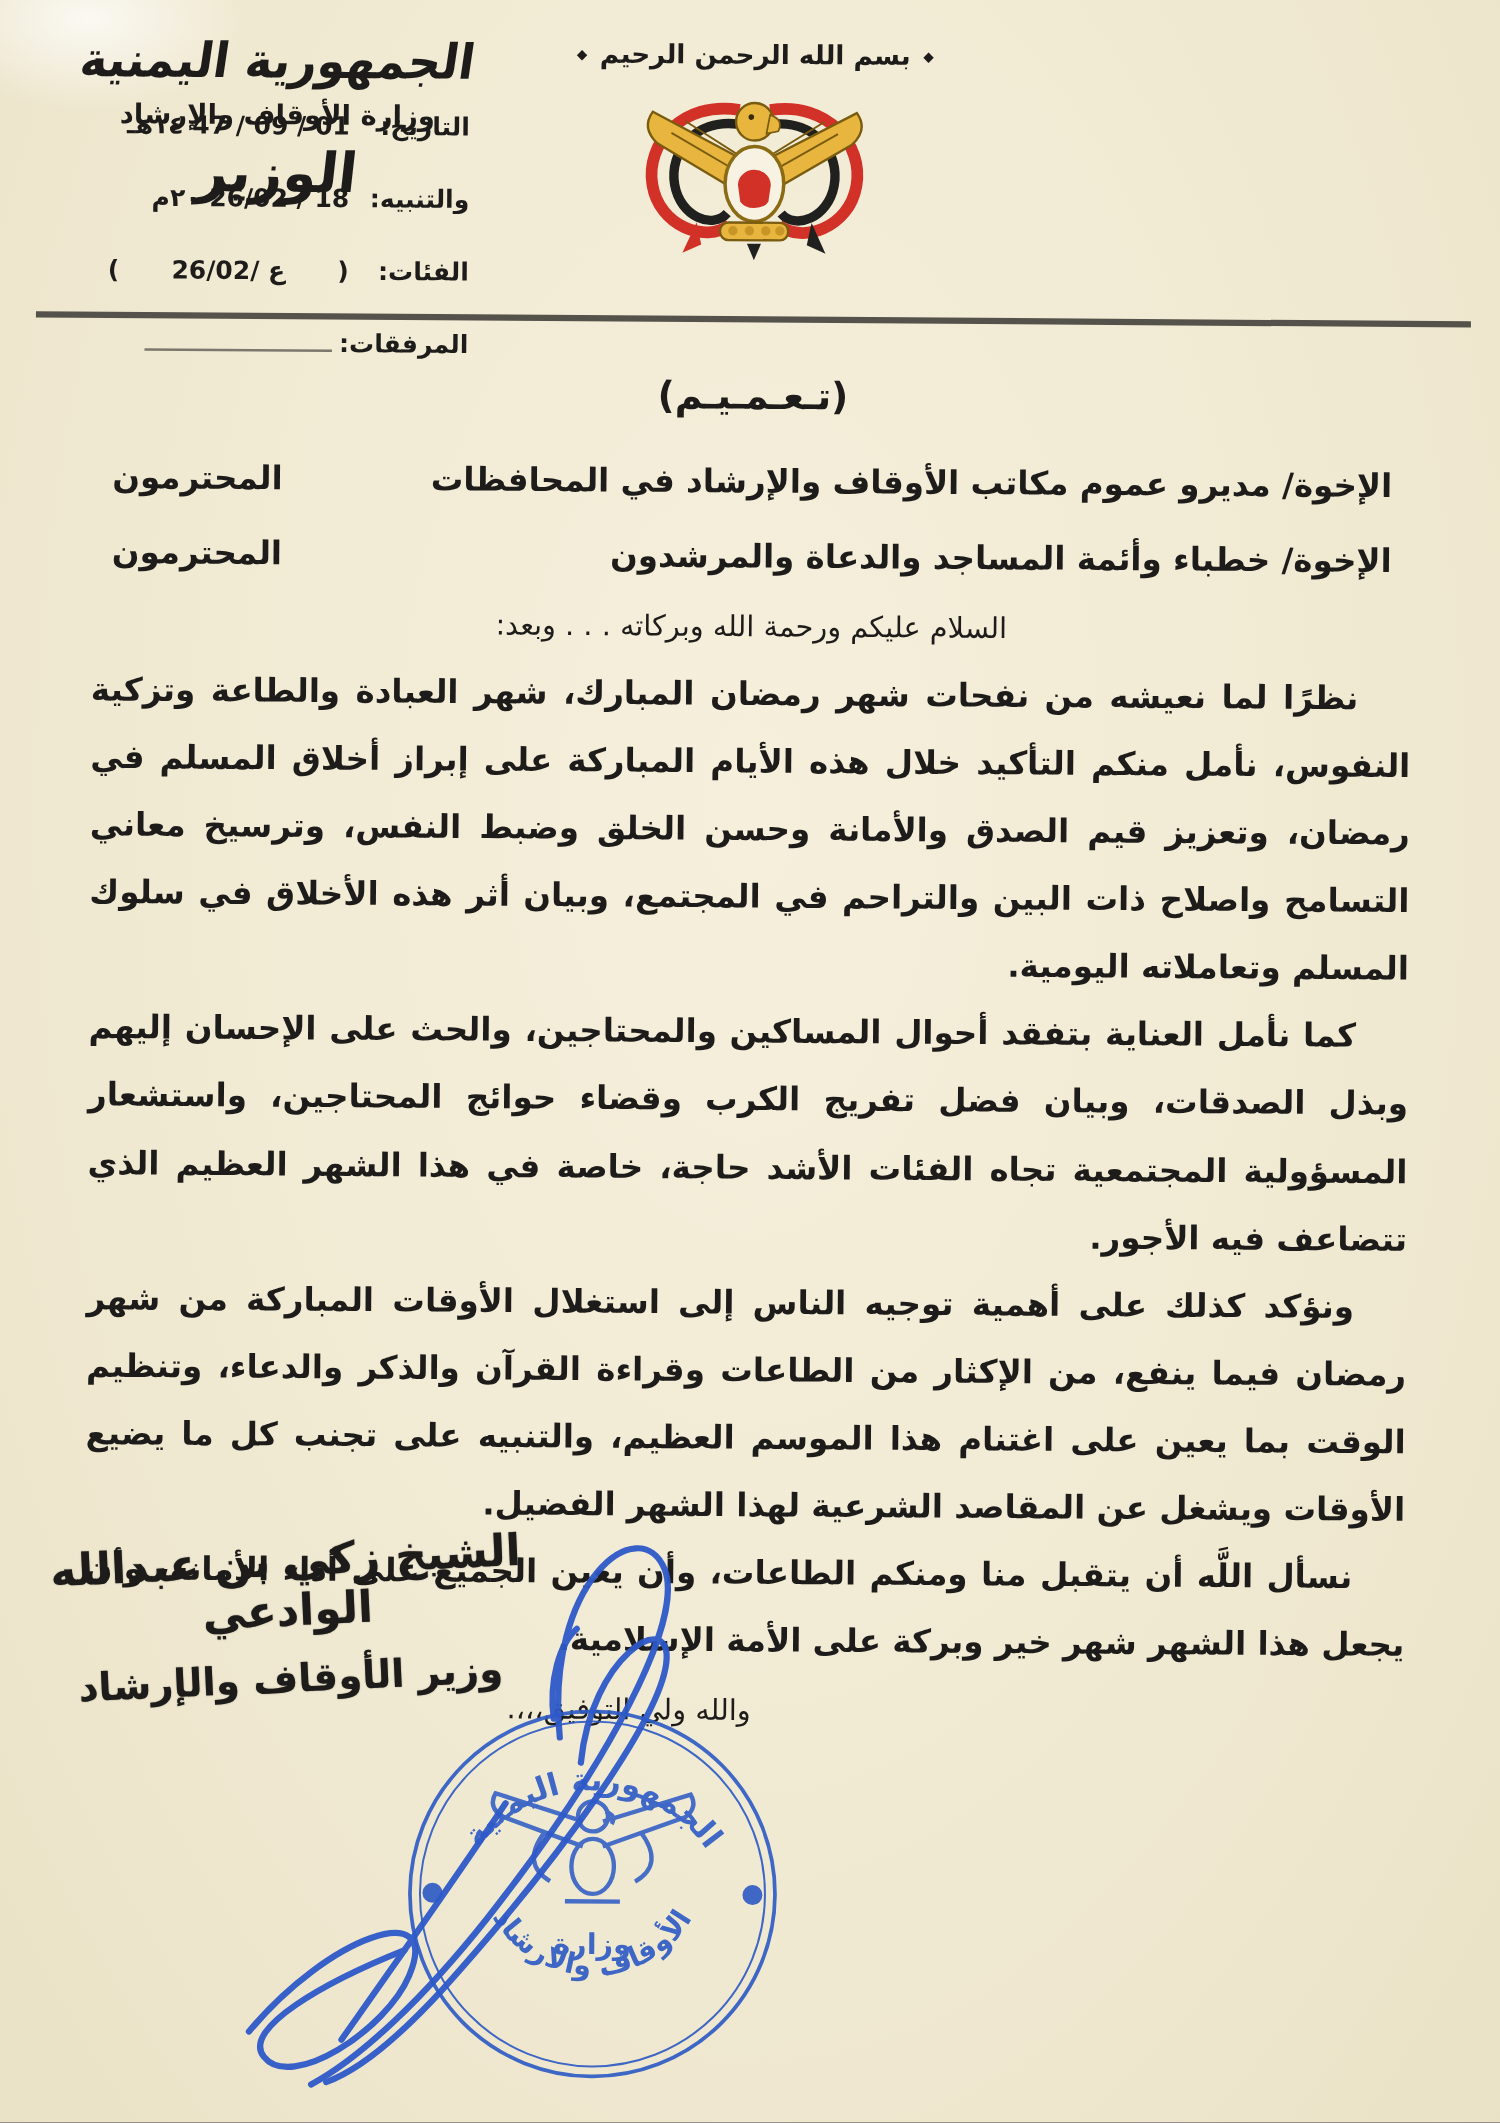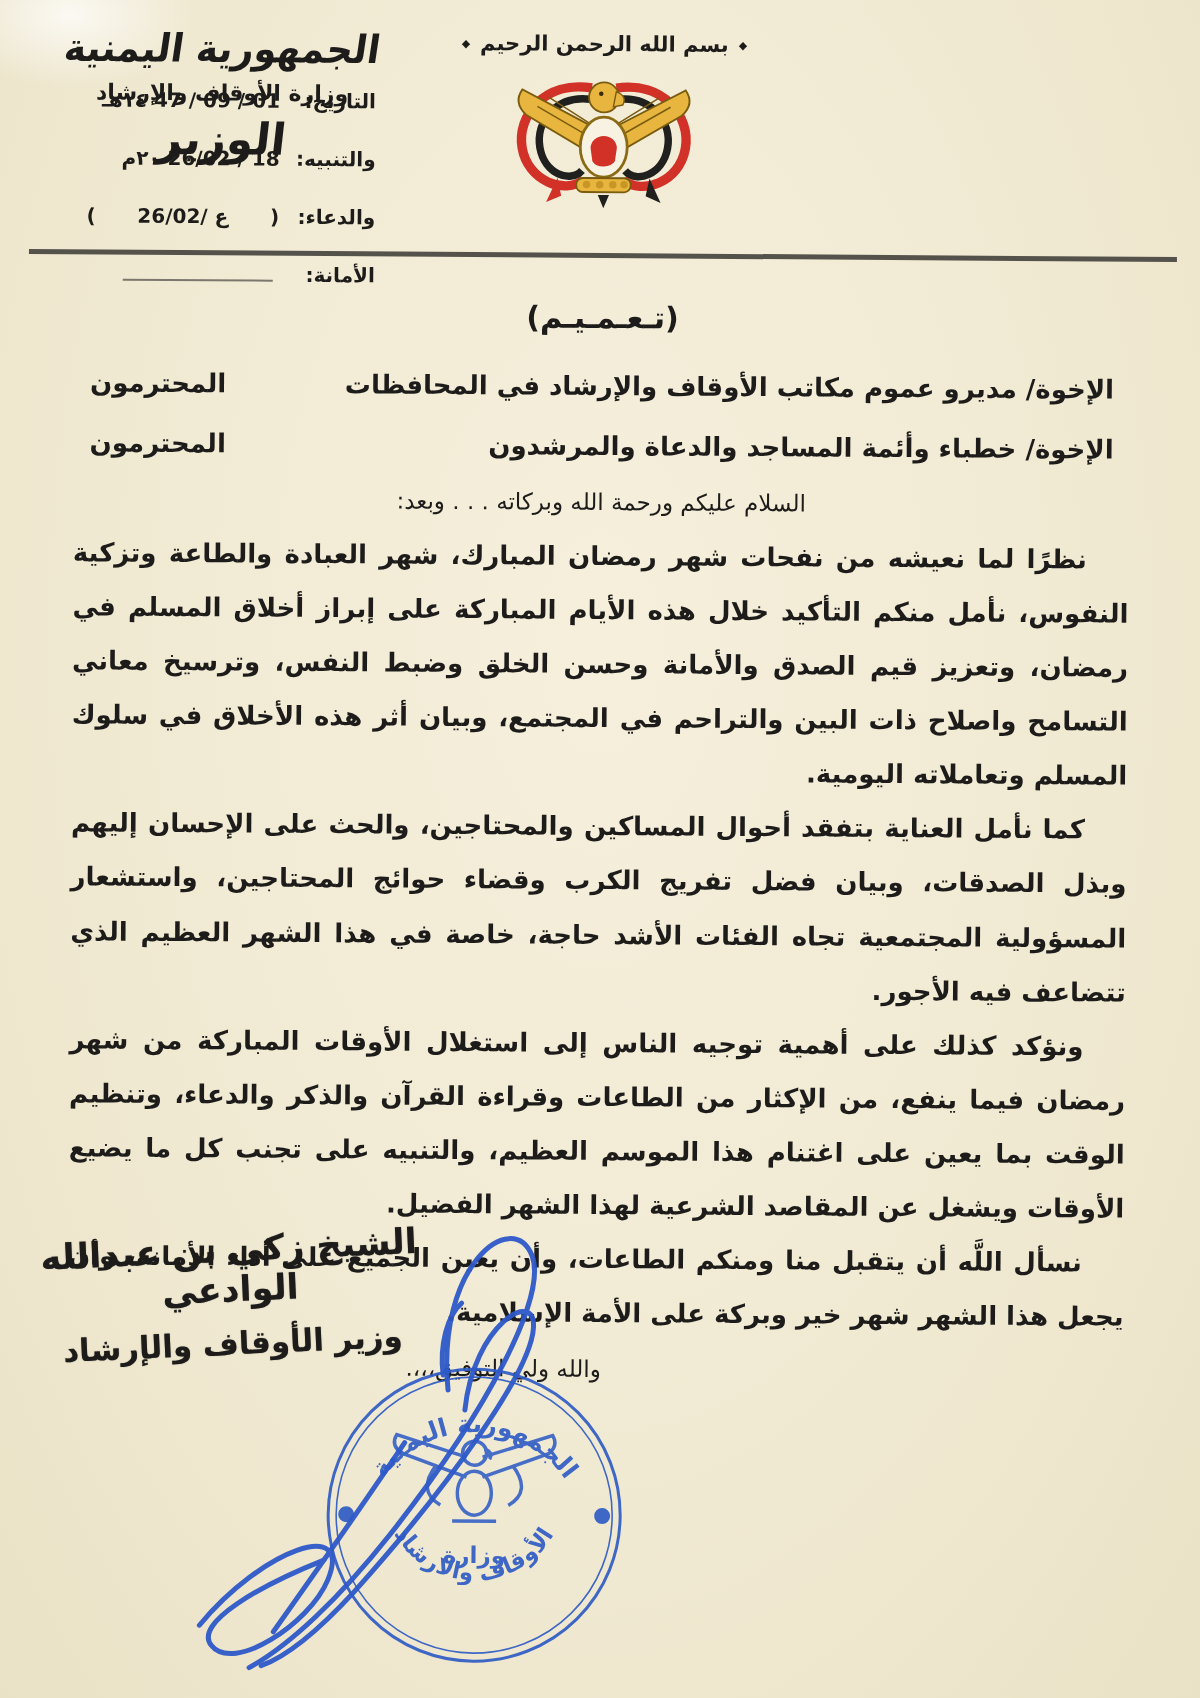--- a/index.html
+++ b/index.html
@@ -69,22 +69,22 @@
 
     <div class="brand">
       <div class="republic">الجمهورية اليمنية</div>
       <div class="ministry">وزارة الأوقاف والإرشاد</div>
       <div class="minister">الوزير</div>
     </div>
 
     <div class="meta">
       <div class="meta-row"><span class="meta-label">التاريخ:</span><span>01 / 09 / 47 ١٤هـ</span></div>
       <div class="meta-row"><span class="meta-label">والتنبيه:</span><span>18 / 26/02 ٢٠م</span></div>
-      <div class="meta-row"><span class="meta-label">والدعاء:</span><span>(      ع /26/02      )</span></div>
-      <div class="meta-row"><span class="meta-label">الأمانة:</span><span class="attach-line"></span></div>
+      <div class="meta-row"><span class="meta-label">الفئات:</span><span>(      ع /26/02      )</span></div>
+      <div class="meta-row"><span class="meta-label">المرفقات:</span><span class="attach-line"></span></div>
     </div>
 
     <div class="center-head">
       <div class="bismillah">
         <span class="orn">◆</span>
         <span>بسم الله الرحمن الرحيم</span>
         <span class="orn">◆</span>
       </div>
       
       <svg class="emblem" width="216" height="152" viewBox="0 0 230 162">

